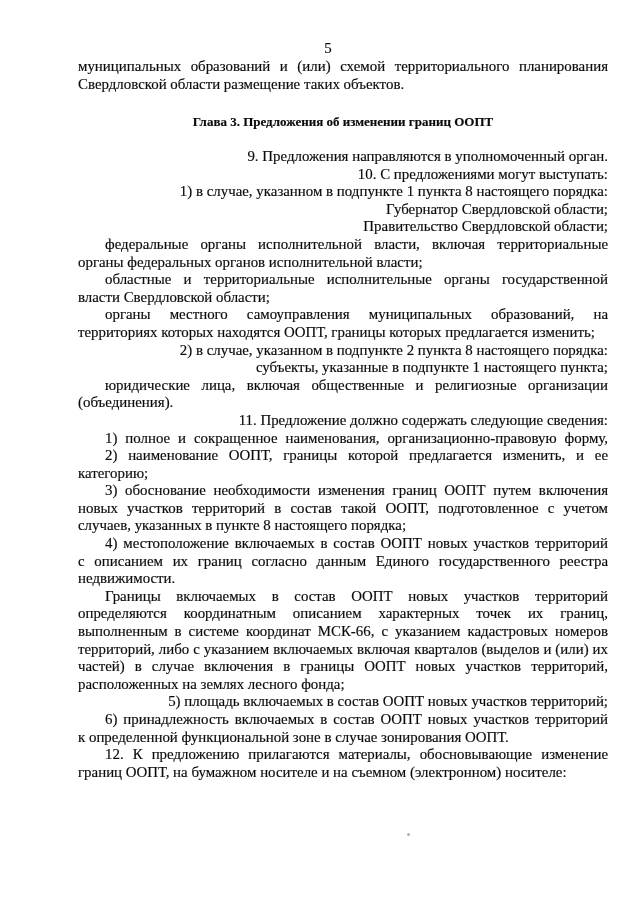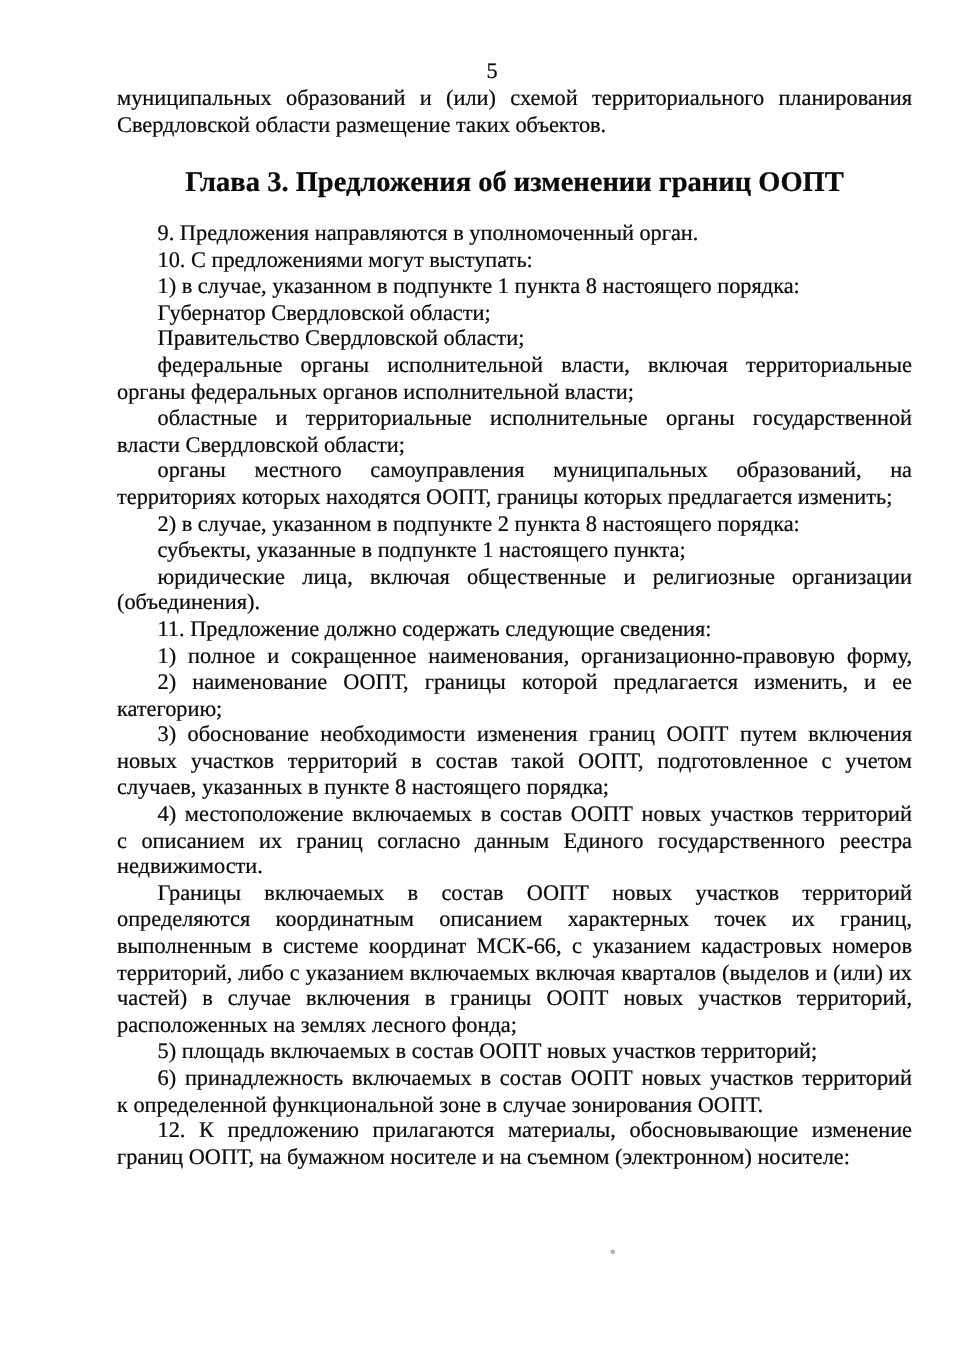--- a/index.html
+++ b/index.html
@@ -35,28 +35,28 @@
   .line {
     height: 17.6px;
     line-height: 17.6px;
     text-align: left;
     white-space: normal;
   }
   .line.justify {
     text-align: justify;
     text-align-last: justify;
   }
-  .line.indent { text-indent: 27px; }
+  .line.indent { text-indent: 27px; text-align: right; }
   .chapter-heading {
     position: absolute;
     left: 78px;
     width: 530px;
     top: 113px;
     margin: 0;
-    font-size: 19px;
+    font-size: 13px;
     font-weight: bold;
     text-align: center;
     line-height: 17.6px;
   }
   .speck {
     position: absolute;
     left: 407px;
     top: 833px;
     width: 3px;
     height: 3px;

